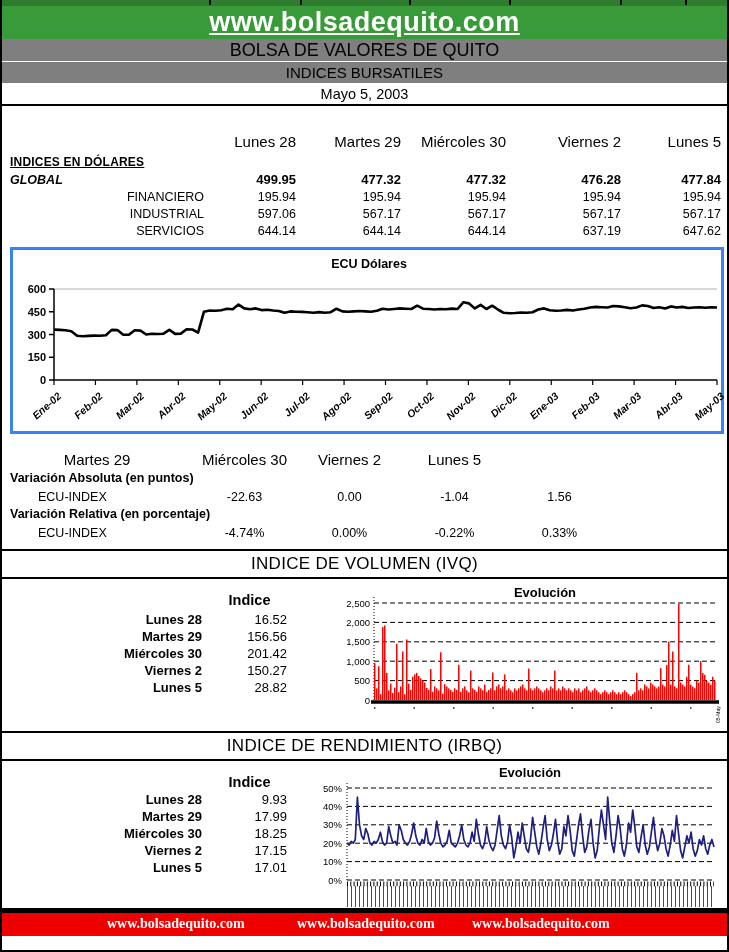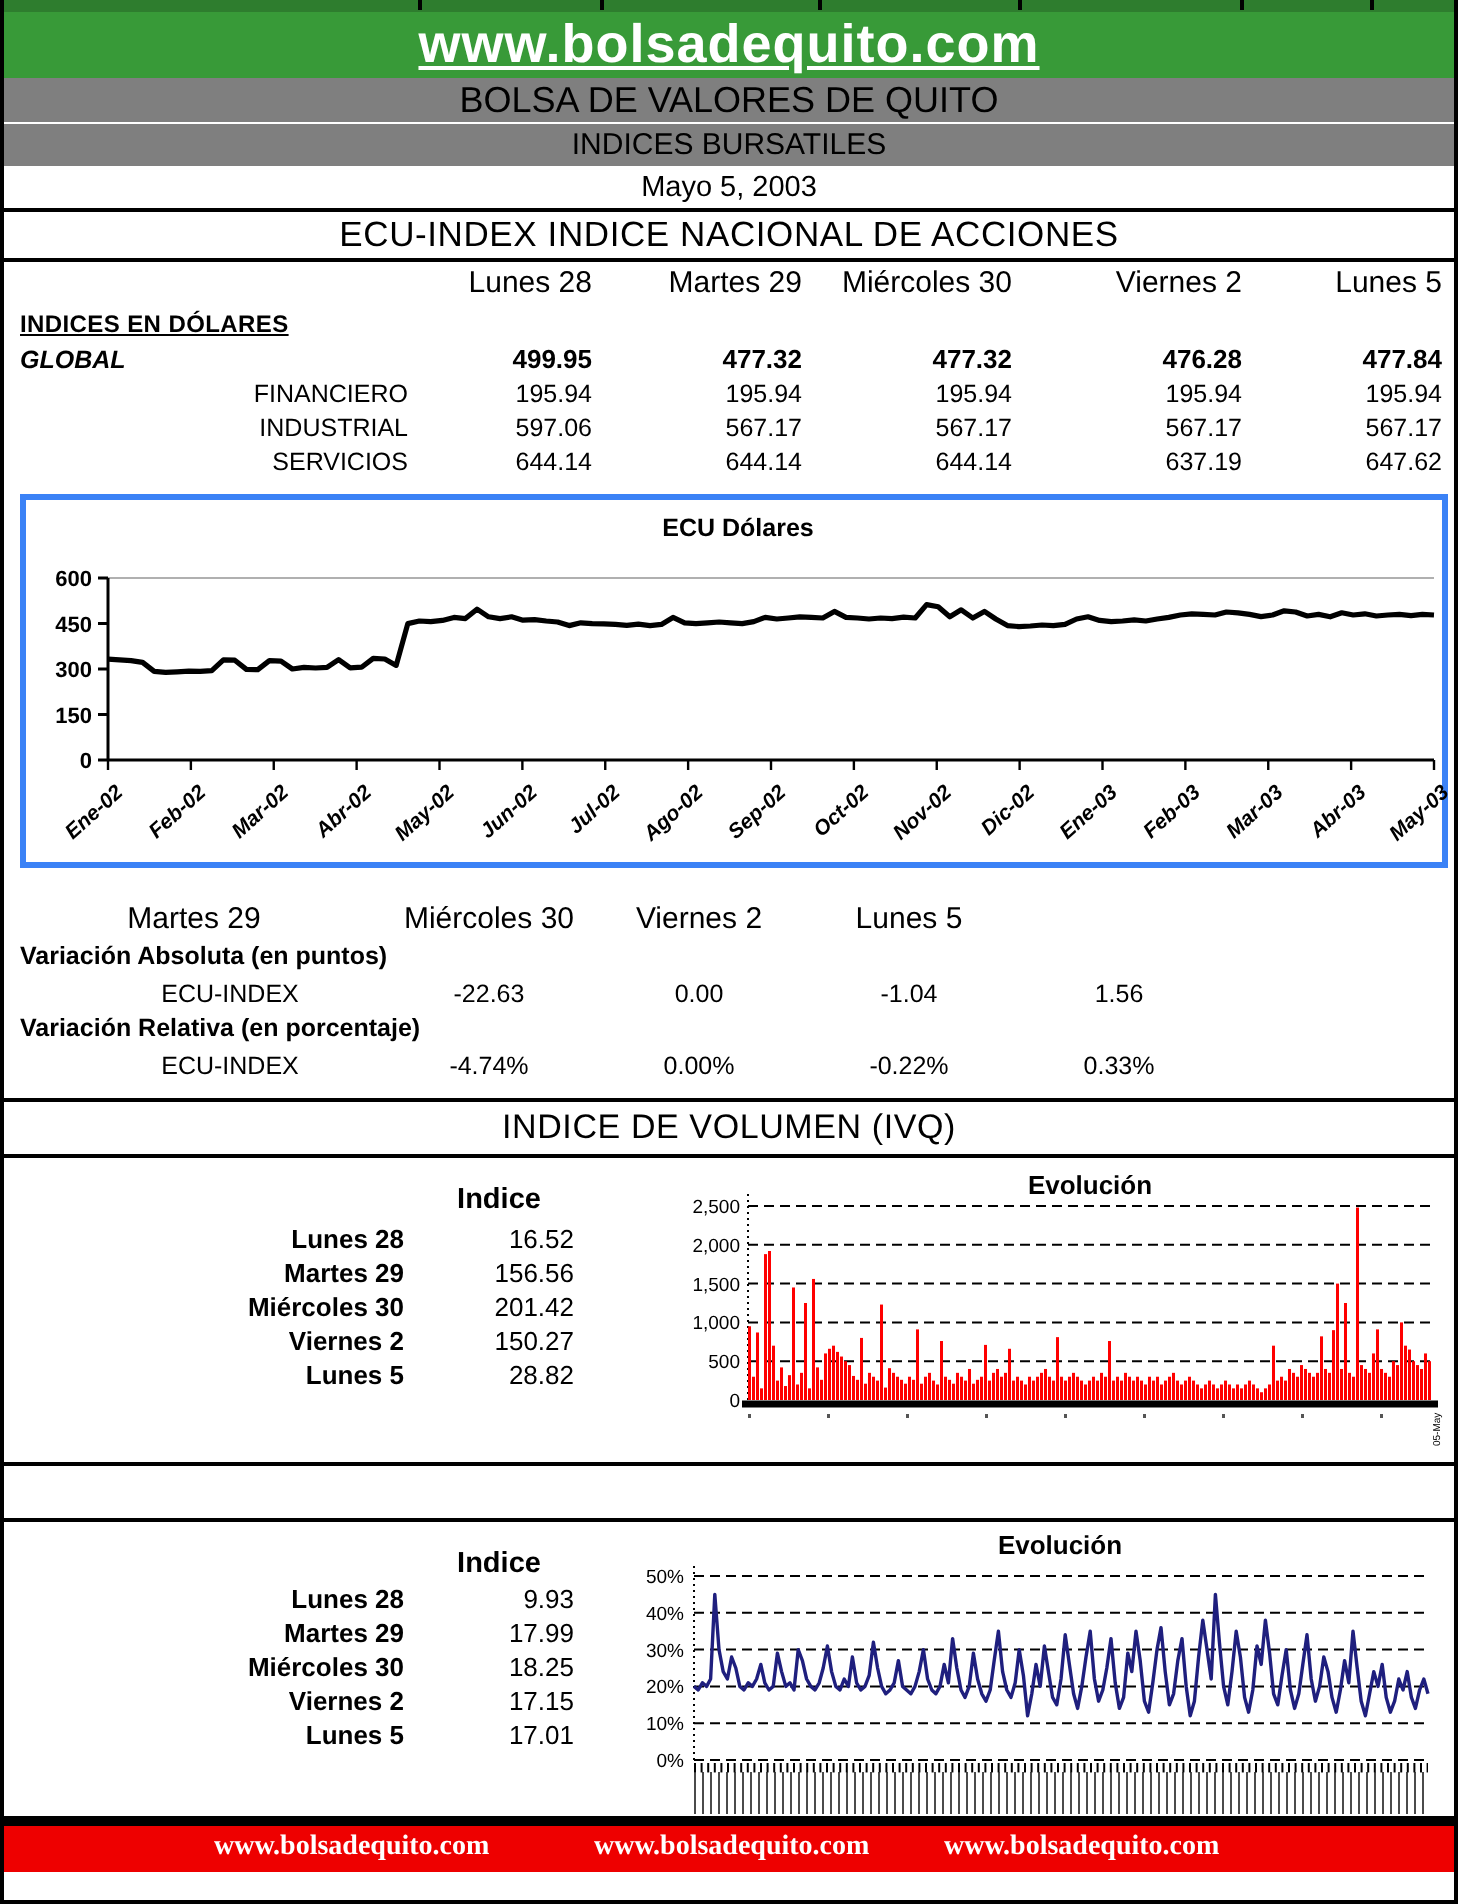--- a/index.html
+++ b/index.html
@@ -29,21 +29,21 @@
   .lab-global{text-align:left !important;padding-left:8px;font-weight:bold;font-style:italic;}
   
   .ecu-box{left:8px;top:247px;width:714px;height:187px;border:3px solid #3b82f6;box-sizing:border-box;}
   
   .var-grid{display:grid;grid-template-columns:190px 105px 105px 105px 105px;}
   .var-head{left:0;top:450px;width:725px;font-size:15px;height:19px;line-height:19px;}
   .var-head .t{font-size:12.5px;font-weight:bold;text-align:center;padding-left:20px;letter-spacing:.2px;}
   .var-head .c{text-align:center;}
   .var-sec{left:8px;font-size:12.5px;font-weight:bold;}
   .var-row{width:725px;font-size:12.5px;height:16px;line-height:16px;}
-  .var-row .lab{text-align:center;padding-left:36px;}
+  .var-row .lab{padding-left:36px;}
   .var-row .num{text-align:center;}
   
   .secline{left:0;width:725px;height:2px;background:#000;}
   .sectitle{left:0;width:725px;height:26px;display:flex;align-items:center;justify-content:center;font-size:17px;letter-spacing:.3px;}
   
   .mini-head{font-size:14.5px;font-weight:bold;width:85px;text-align:center;}
   .mini-row-lab{width:140px;text-align:right;font-weight:bold;font-size:13px;}
   .mini-row-val{width:85px;text-align:right;font-size:13px;}
   .texture{background:
      repeating-linear-gradient(90deg, rgba(30,30,30,.8) 0 1px, transparent 1px 4px),
@@ -73,23 +73,20 @@
     <span>www.bolsadequito.com</span>
   </div>
   <div class="abs graybar1">
     <span>BOLSA DE VALORES DE QUITO</span>
   </div>
   <div class="abs graybar2">
     <span>INDICES BURSATILES</span>
   </div>
   <div class="abs daterow">
     <span>Mayo 5, 2003</span>
-  </div>
-  <div class="abs maintitle">
-    <span>ECU-INDEX  INDICE NACIONAL DE ACCIONES</span>
   </div>
 
   <div class="abs idx-grid idx-head">
     <div></div>
     <div class="c">Lunes 28</div>
     <div class="c">Martes 29</div>
     <div class="c">Miércoles 30</div>
     <div class="c">Viernes 2</div>
     <div class="c">Lunes 5</div>
   </div>
@@ -419,20 +416,23 @@
       <rect x="366.00" y="97.54" width="1.50" height="17.46" fill="#ff0000"></rect>
       <rect x="368.00" y="99.48" width="1.50" height="15.52" fill="#ff0000"></rect>
       <rect x="370.00" y="91.72" width="1.50" height="23.28" fill="#ff0000"></rect>
       <rect x="372.00" y="95.60" width="1.50" height="19.40" fill="#ff0000"></rect>
       <line x1="29" y1="117" x2="377" y2="117" stroke="#000" stroke-width="3.5"></line>
       <line x1="32" y1="123" x2="374" y2="123" stroke="#555" stroke-width="2" stroke-dasharray="1.5 38"></line>
       <text x="378" y="138" font-size="5" transform="rotate(-90 378 138)">05-May</text>
     </svg>
 
   <div class="abs secline" style="top:731px"></div>
+  <div class="abs sectitle" style="top:733px">
+    <span>INDICE DE RENDIMIENTO (IRBQ)</span>
+  </div>
   <div class="abs secline" style="top:759px"></div>
 
   <div class="abs mini-head" style="left:205px;top:774px">Indice</div>
   <div id="irbq-table">
       <div class="abs" style="left: 60px; top: 792px; display: flex;">
         <div class="mini-row-lab">Lunes 28</div>
         <div class="mini-row-val">9.93</div>
       </div>
       <div class="abs" style="left: 60px; top: 809px; display: flex;">
         <div class="mini-row-lab">Martes 29</div>

